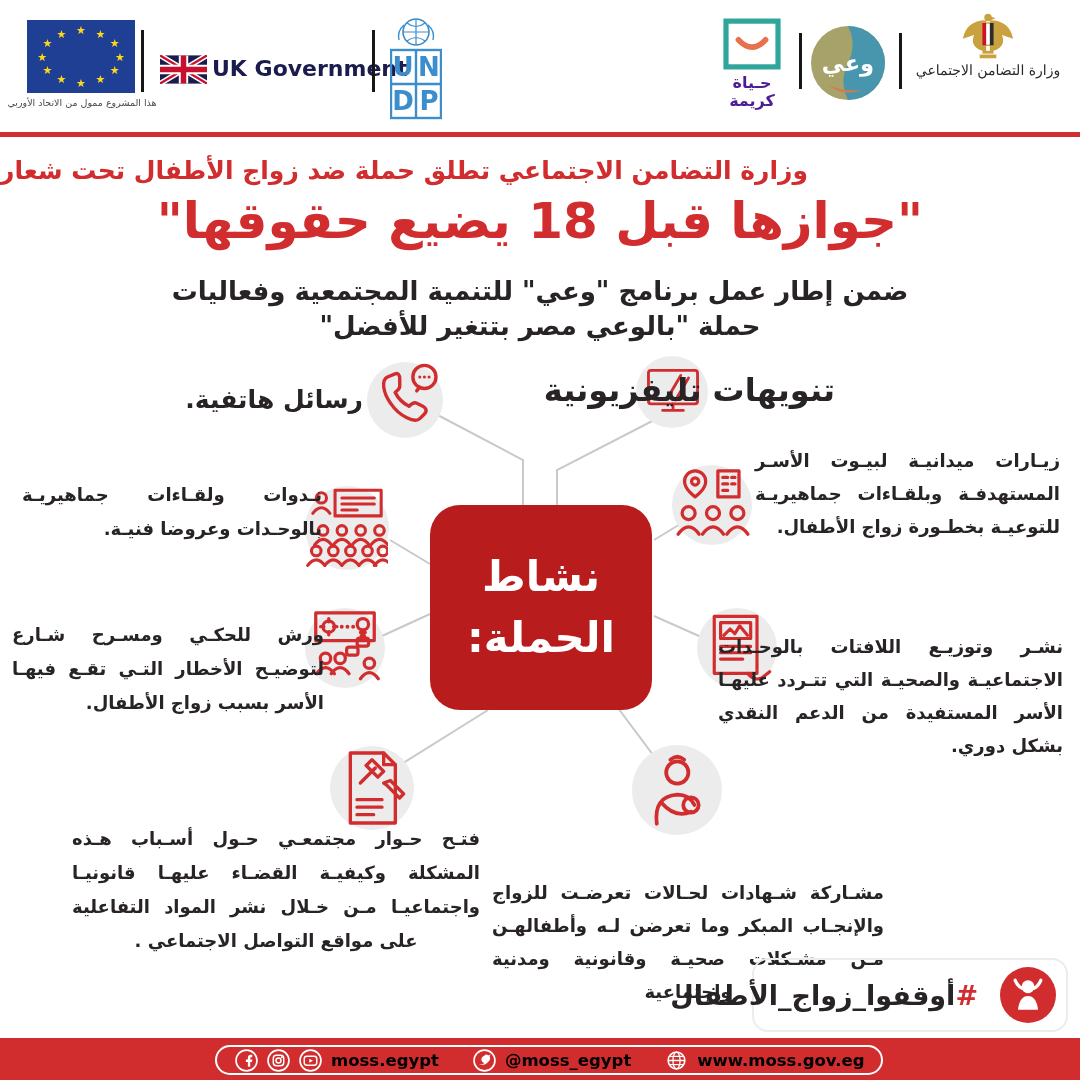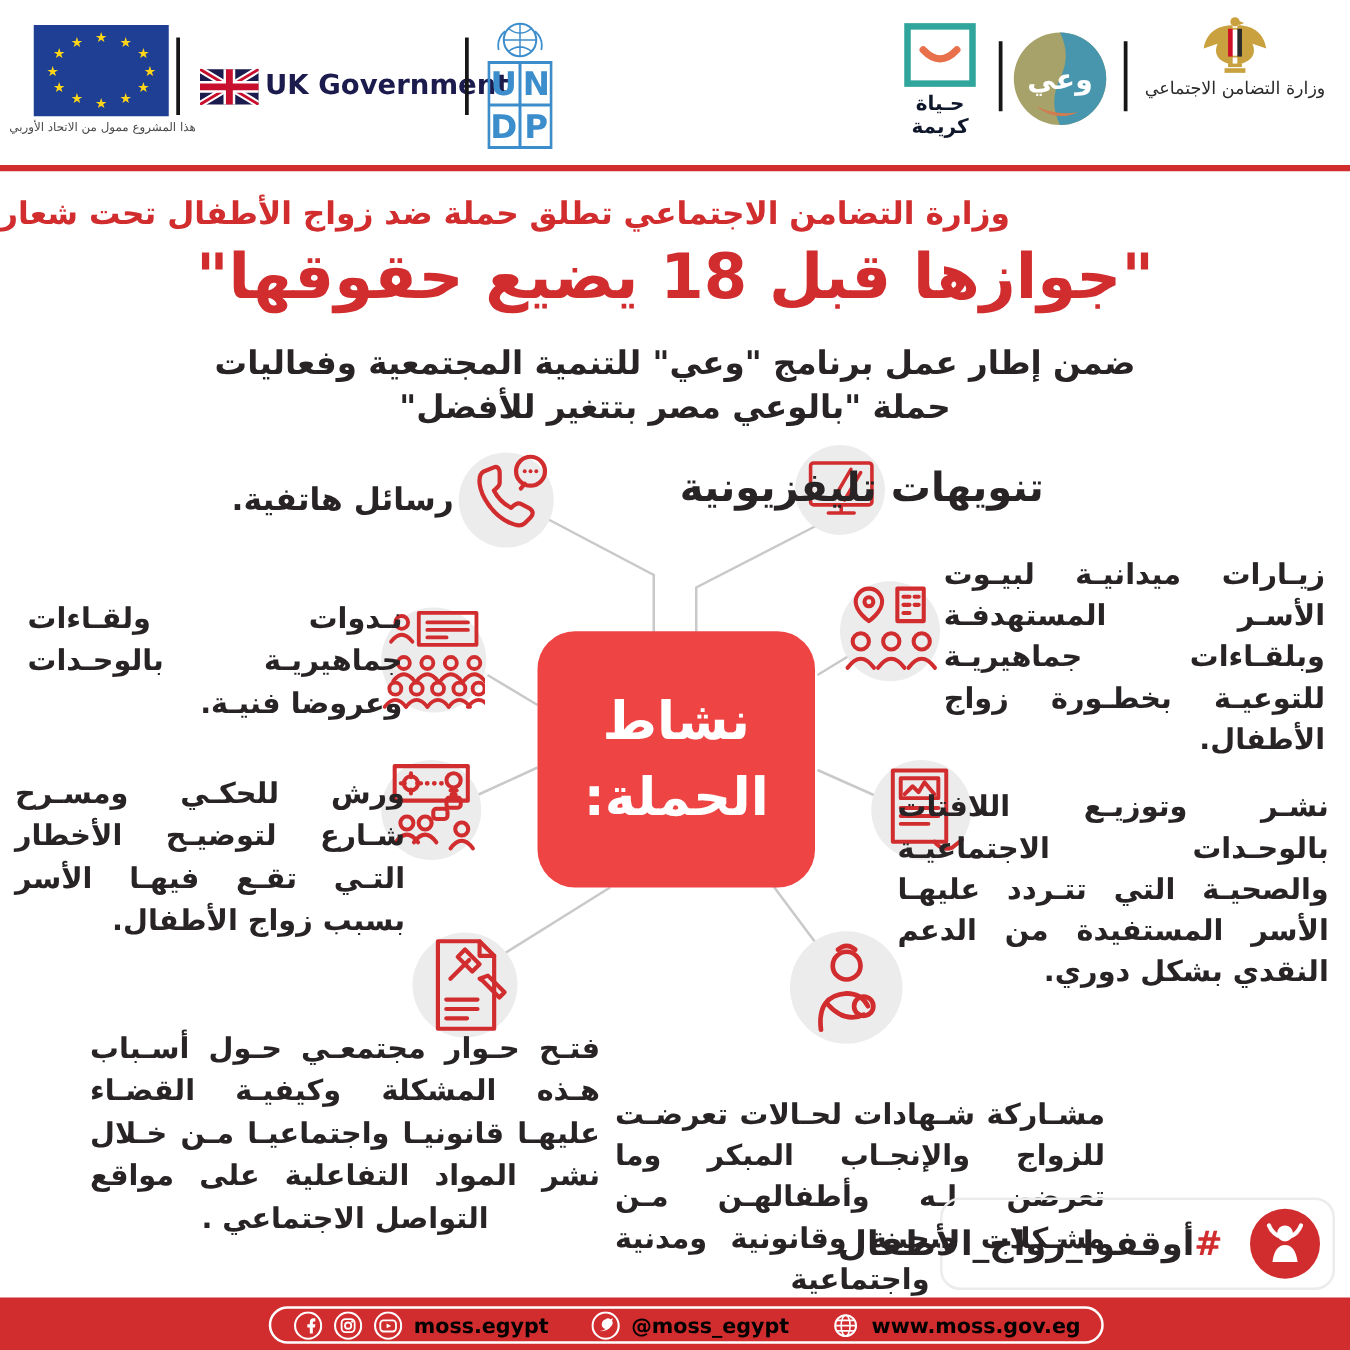--- a/index.html
+++ b/index.html
@@ -8,41 +8,41 @@
 
   
   .eu-flag{left:27px;top:20px;width:108px;height:73px;background:#1e3f94;position:absolute}
   .eu-star{position:absolute;transform:translate(-50%,-50%);color:#ffd617;font-size:11px;line-height:1}
   .eu-caption{left:6px;top:97px;width:152px;font-size:9.5px;color:#4a4a4a;text-align:center;direction:rtl;position:absolute}
   .hdr-div{width:3px;background:#161616;position:absolute}
   .uk-flag{left:160px;top:55px;position:absolute}
   .uk-label{left:212px;top:56px;font-size:22px;font-weight:bold;color:#1b1b4d;position:absolute}
   .undp{left:390px;top:14px;position:absolute}
   .hayah{left:720px;top:18px;width:64px;text-align:center;position:absolute}
-  .hayah-cap{color:#0f172a;font-weight:bold;font-size:16px;line-height:18px;direction:rtl}
+  .hayah-cap{color:#4c1d95;font-weight:bold;font-size:16px;line-height:18px;direction:rtl}
   .waii{left:810px;top:25px;position:absolute}
   .egypt{left:912px;top:10px;width:152px;text-align:center;position:absolute;direction:rtl}
   .egypt-l1{font-size:15px;font-weight:bold;color:#161616;margin-top:2px}
   .egypt-l2{font-size:14px;color:#2a2a2a;font-family:"DejaVu Serif",serif}
 
   .red-rule{left:0;top:132px;width:1080px;height:5px;background:#d12c2e;position:absolute}
 
   
   .kicker{left:0;top:156px;width:1080px;text-align:left;font-size:25px;font-weight:bold;color:#d12c2e;direction:rtl;position:absolute}
   .headline{left:0;top:192px;width:1080px;text-align:center;font-size:50px;font-weight:bold;color:#d12c2e;direction:rtl;position:absolute}
   .sub{left:0;width:1080px;text-align:center;font-size:26px;font-weight:bold;color:#282324;direction:rtl;position:absolute}
   .sub1{top:276px}.sub2{top:311px}
 
   
   .net{left:0;top:350px;position:absolute}
-  .center-box{left:430px;top:505px;width:222px;height:205px;background:#ef4444;border-radius:30px;
+  .center-box{left:430px;top:505px;width:222px;height:205px;background:#b91c1c;border-radius:30px;
     display:flex;align-items:center;justify-content:center;position:absolute}
   .center-box .lbl{width:150px;color:#fff;font-size:42px;font-weight:bold;line-height:1.45;text-align:center;direction:rtl}
   .ic{position:absolute}
-  .act-text{position:absolute;font-weight:bold;color:#282324;direction:rtl;font-size:23px;line-height:33px;
+  .act-text{position:absolute;font-weight:bold;color:#282324;direction:rtl;font-size:18px;line-height:33px;
     text-align:justify;text-align-last:right}
   .one-line{white-space:nowrap;font-size:25px}
   .t-phone{right:717px;top:383px}
   .t-tv{right:245px;top:374px;font-size:32px}
   .t-visits{left:755px;top:444px;width:305px}
   .t-flyers{left:718px;top:630px;width:345px}
   .t-testimonies{left:492px;top:876px;width:392px;text-align-last:center}
   .t-seminars{left:22px;top:478px;width:300px;line-height:34px}
   .t-workshops{left:12px;top:618px;width:312px;line-height:34px}
   .t-dialogue{left:72px;top:822px;width:408px;line-height:34px;text-align-last:center}

